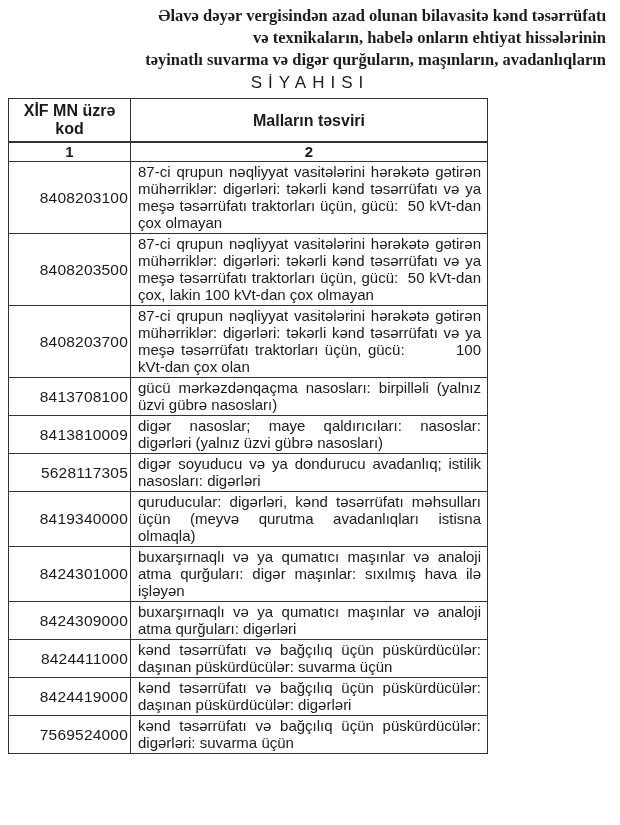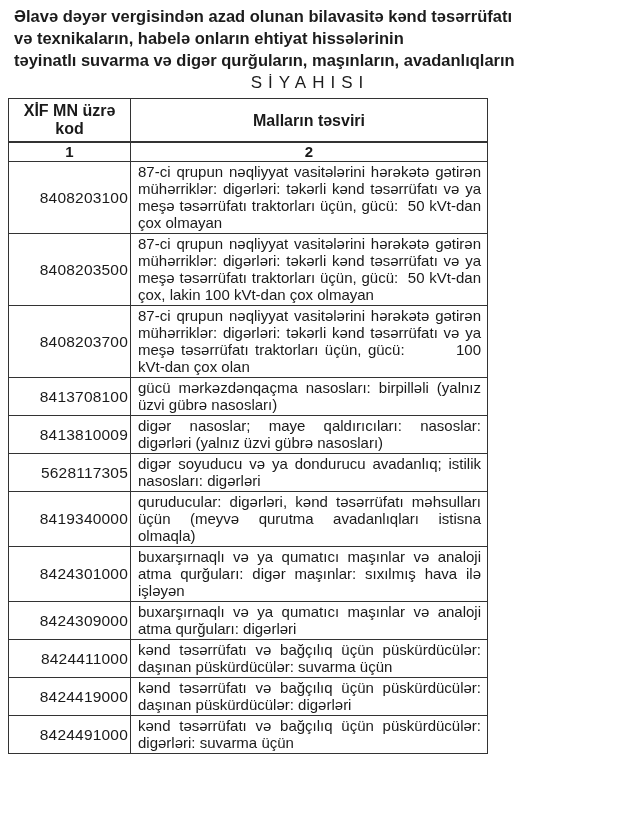--- a/index.html
+++ b/index.html
@@ -11,26 +11,27 @@
   }
   .page {
     width: 620px;
     height: 825px;
     background: #ffffff;
     box-sizing: border-box;
     padding-top: 5px;
     overflow: hidden;
   }
   .doc-title {
-    text-align: left;
+    text-align: right;
     font-weight: bold;
     font-size: 16.5px;
     line-height: 22px;
     color: #1c1c1c;
     padding: 0 14px;
+    font-family: Liberation Serif, serif;
   }
   .doc-title .title-line { white-space: nowrap; }
   .doc-heading {
     text-align: center;
     font-weight: normal;
     font-size: 17px;
     letter-spacing: 6px;
     line-height: 24px;
     color: #1c1c1c;
   }
@@ -157,19 +158,19 @@
     <td class="code-cell">8424411000</td>
     <td class="desc-cell">kənd təsərrüfatı və bağçılıq üçün püskürdücülər: daşınan püskürdücülər: suvarma üçün</td>
   </tr>
 
   <tr>
     <td class="code-cell">8424419000</td>
     <td class="desc-cell">kənd təsərrüfatı və bağçılıq üçün püskürdücülər: daşınan püskürdücülər: digərləri</td>
   </tr>
 
   <tr>
-    <td class="code-cell">8424491000</td>
+    <td class="code-cell">7569524000</td>
     <td class="desc-cell">kənd təsərrüfatı və bağçılıq üçün püskürdücülər: digərləri: suvarma üçün</td>
   </tr>
 </tbody>
   </table>
 
 </div>
 
 </body></html>

